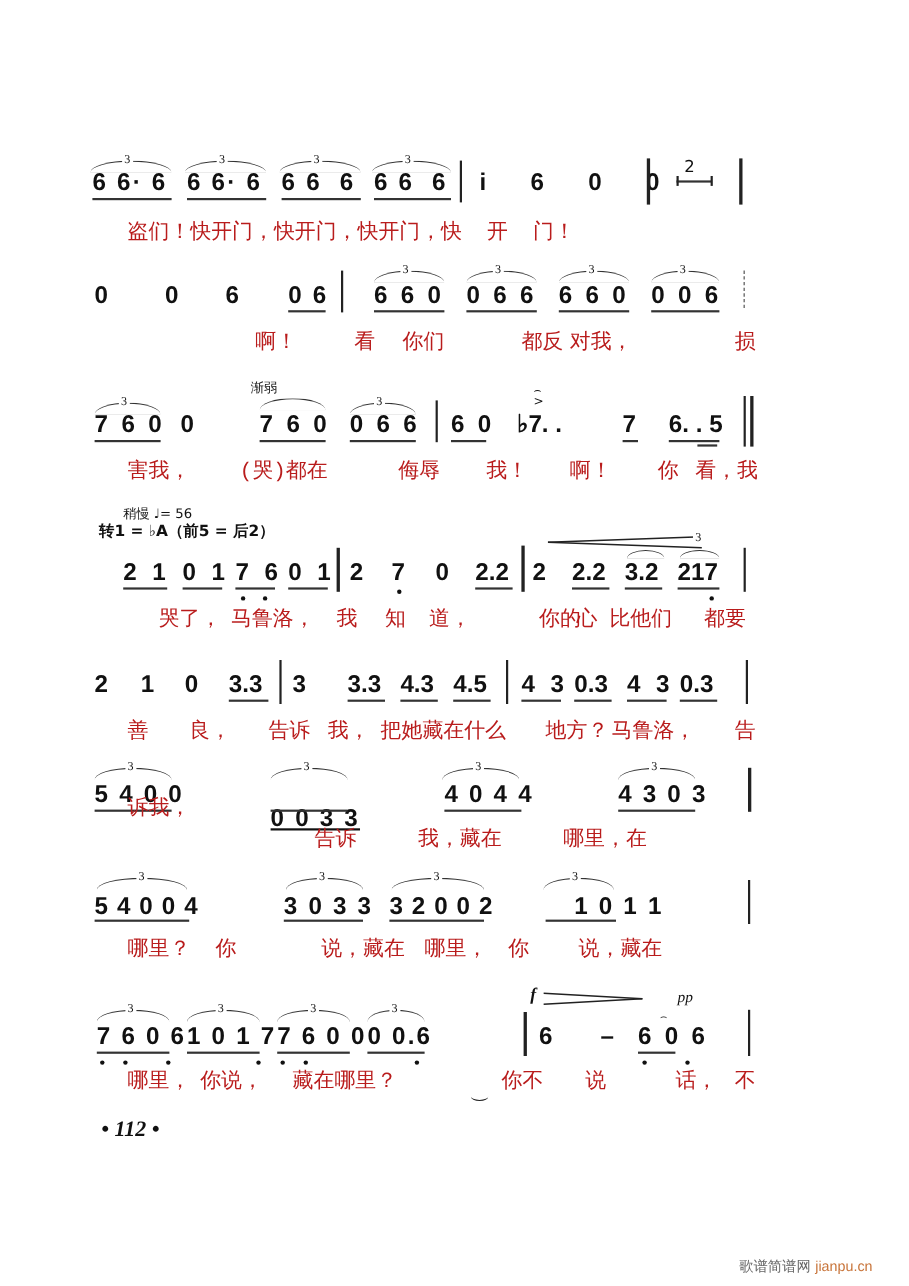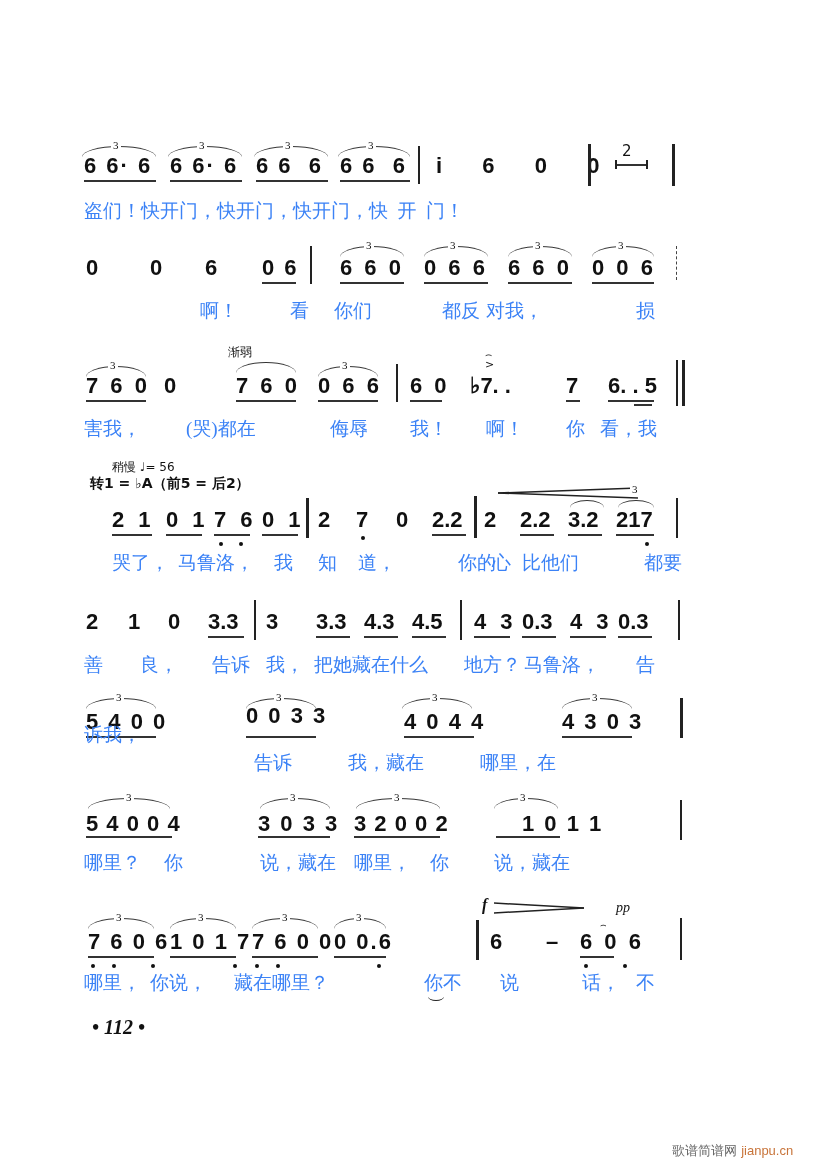--- a/index.html
+++ b/index.html
@@ -2,21 +2,21 @@
 <html><head>
 <meta charset="utf-8">
 <style>
   html, body { margin: 0; padding: 0; }
   body {
     width: 826px; height: 1169px; background: #ffffff; position: relative; overflow: hidden;
     font-family: "DejaVu Sans", sans-serif; color: #111;
   }
   .abs { position: absolute; }
   .note { position: absolute; font-family: "Liberation Sans", sans-serif; font-weight: bold; font-size: 22px; line-height: 24px; color: #111; white-space: pre; }
-  .lyric { position: absolute; font-family: Liberation Serif, serif; font-size: 19px; line-height: 22px; color: #3b82f6; white-space: pre; }
+  .lyric { position: absolute; font-family: Liberation Mono, monospace; font-size: 19px; line-height: 22px; color: #b91c1c; white-space: pre; margin-left: 32px; }
   .bar { position: absolute; width: 2px; background: #222; }
   .uline { position: absolute; height: 2px; background: #333; }
   .dot { position: absolute; width: 4px; height: 4px; border-radius: 50%; background: #111; }
   .slur { position: absolute; border-top: 1.5px solid #333; border-radius: 50% 50% 0 0 / 100% 100% 0 0; height: 10px; }
   .trip { position: absolute; font-family: "Liberation Serif", serif; font-size: 11px; line-height: 11px; background: #fff; padding: 0 2px; }
   .small { position: absolute; font-size: 12px; line-height: 14px; font-family: "DejaVu Sans", sans-serif; }
   .pagenum { position: absolute; font-family: "Liberation Serif", serif; font-style: italic; font-weight: bold; font-size: 20px; }
   .wm { position: absolute; font-size: 13px; color: #666; }
   .wm .en { color: #c8743a; font-family: "Liberation Sans", sans-serif; }
 </style>
@@ -171,21 +171,21 @@
   <div class="bar" style="left:676px;top:498px;height:40px;width:2px;"></div>
 
   <div class="lyric" style="left:112px;top:552px;">哭了，</div>
   <div class="lyric" style="left:178px;top:552px;">马鲁洛，</div>
   <div class="lyric" style="left:274px;top:552px;">我</div>
   <div class="lyric" style="left:318px;top:552px;">知</div>
   <div class="lyric" style="left:358px;top:552px;">道，</div>
   <div class="lyric" style="left:458px;top:552px;">你的</div>
   <div class="lyric" style="left:492px;top:552px;">心</div>
   <div class="lyric" style="left:522px;top:552px;">比他们</div>
-  <div class="lyric" style="left:644px;top:552px;">都要</div>
+  <div class="lyric" style="left:608px;top:552px;">都要</div>
 </div>
 
 <div>
   <div class="note" style="left:86px;top:610px;">2</div>
   <div class="note" style="left:128px;top:610px;">1</div>
   <div class="note" style="left:168px;top:610px;">0</div>
   <div class="note" style="left:208px;top:610px;">3.3</div>
   <div class="uline" style="left:208px;top:636px;width:36px;"></div>
   <div class="bar" style="left:254px;top:600px;height:40px;width:2px;"></div>
   <div class="note" style="left:266px;top:610px;">3</div>
@@ -220,21 +220,21 @@
   <div class="slur" style="left:86px;top:698px;width:70px;"></div>
   <div class="trip" style="left:114px;top:692px;">3</div>
   <div class="slur" style="left:246px;top:698px;width:70px;"></div>
   <div class="trip" style="left:274px;top:692px;">3</div>
   <div class="slur" style="left:402px;top:698px;width:70px;"></div>
   <div class="trip" style="left:430px;top:692px;">3</div>
   <div class="slur" style="left:562px;top:698px;width:70px;"></div>
   <div class="trip" style="left:590px;top:692px;">3</div>
 
   <div class="note" style="left:86px;top:710px;letter-spacing:2px;">5 4 0 0</div>
-  <div class="note" style="left:246px;top:704px;letter-spacing:2px;">0 0 3 3</div>
+  <div class="note" style="left:246px;top:732px;letter-spacing:2px;text-decoration:underline;">0 0 3 3</div>
   <div class="note" style="left:404px;top:710px;letter-spacing:2px;">4 0 4 4</div>
   <div class="note" style="left:562px;top:710px;letter-spacing:2px;">4 3 0 3</div>
   <div class="uline" style="left:86px;top:736px;width:70px;"></div>
   <div class="uline" style="left:246px;top:736px;width:70px;"></div>
   <div class="uline" style="left:404px;top:736px;width:70px;"></div>
   <div class="uline" style="left:562px;top:736px;width:70px;"></div>
   <div class="bar" style="left:680px;top:698px;height:40px;width:3px;"></div>
 
   <div class="lyric" style="left:84px;top:724px;">诉我，</div>
   <div class="lyric" style="left:254px;top:752px;">告诉</div>

